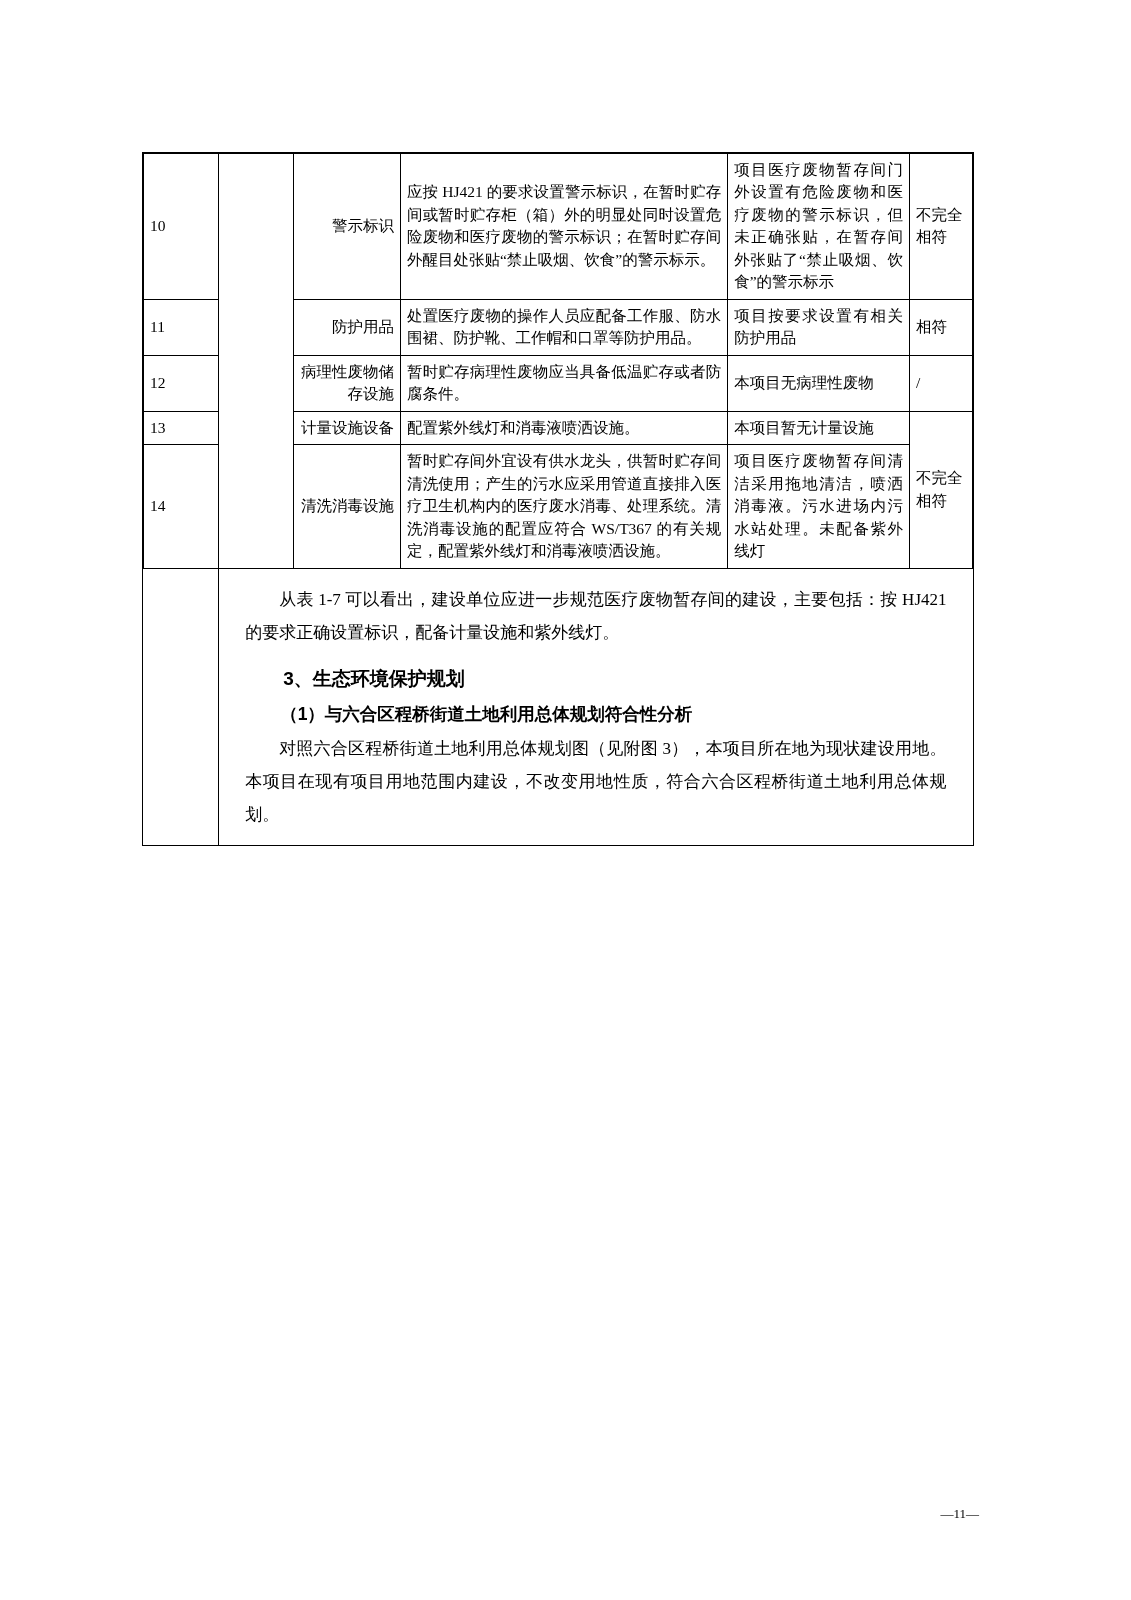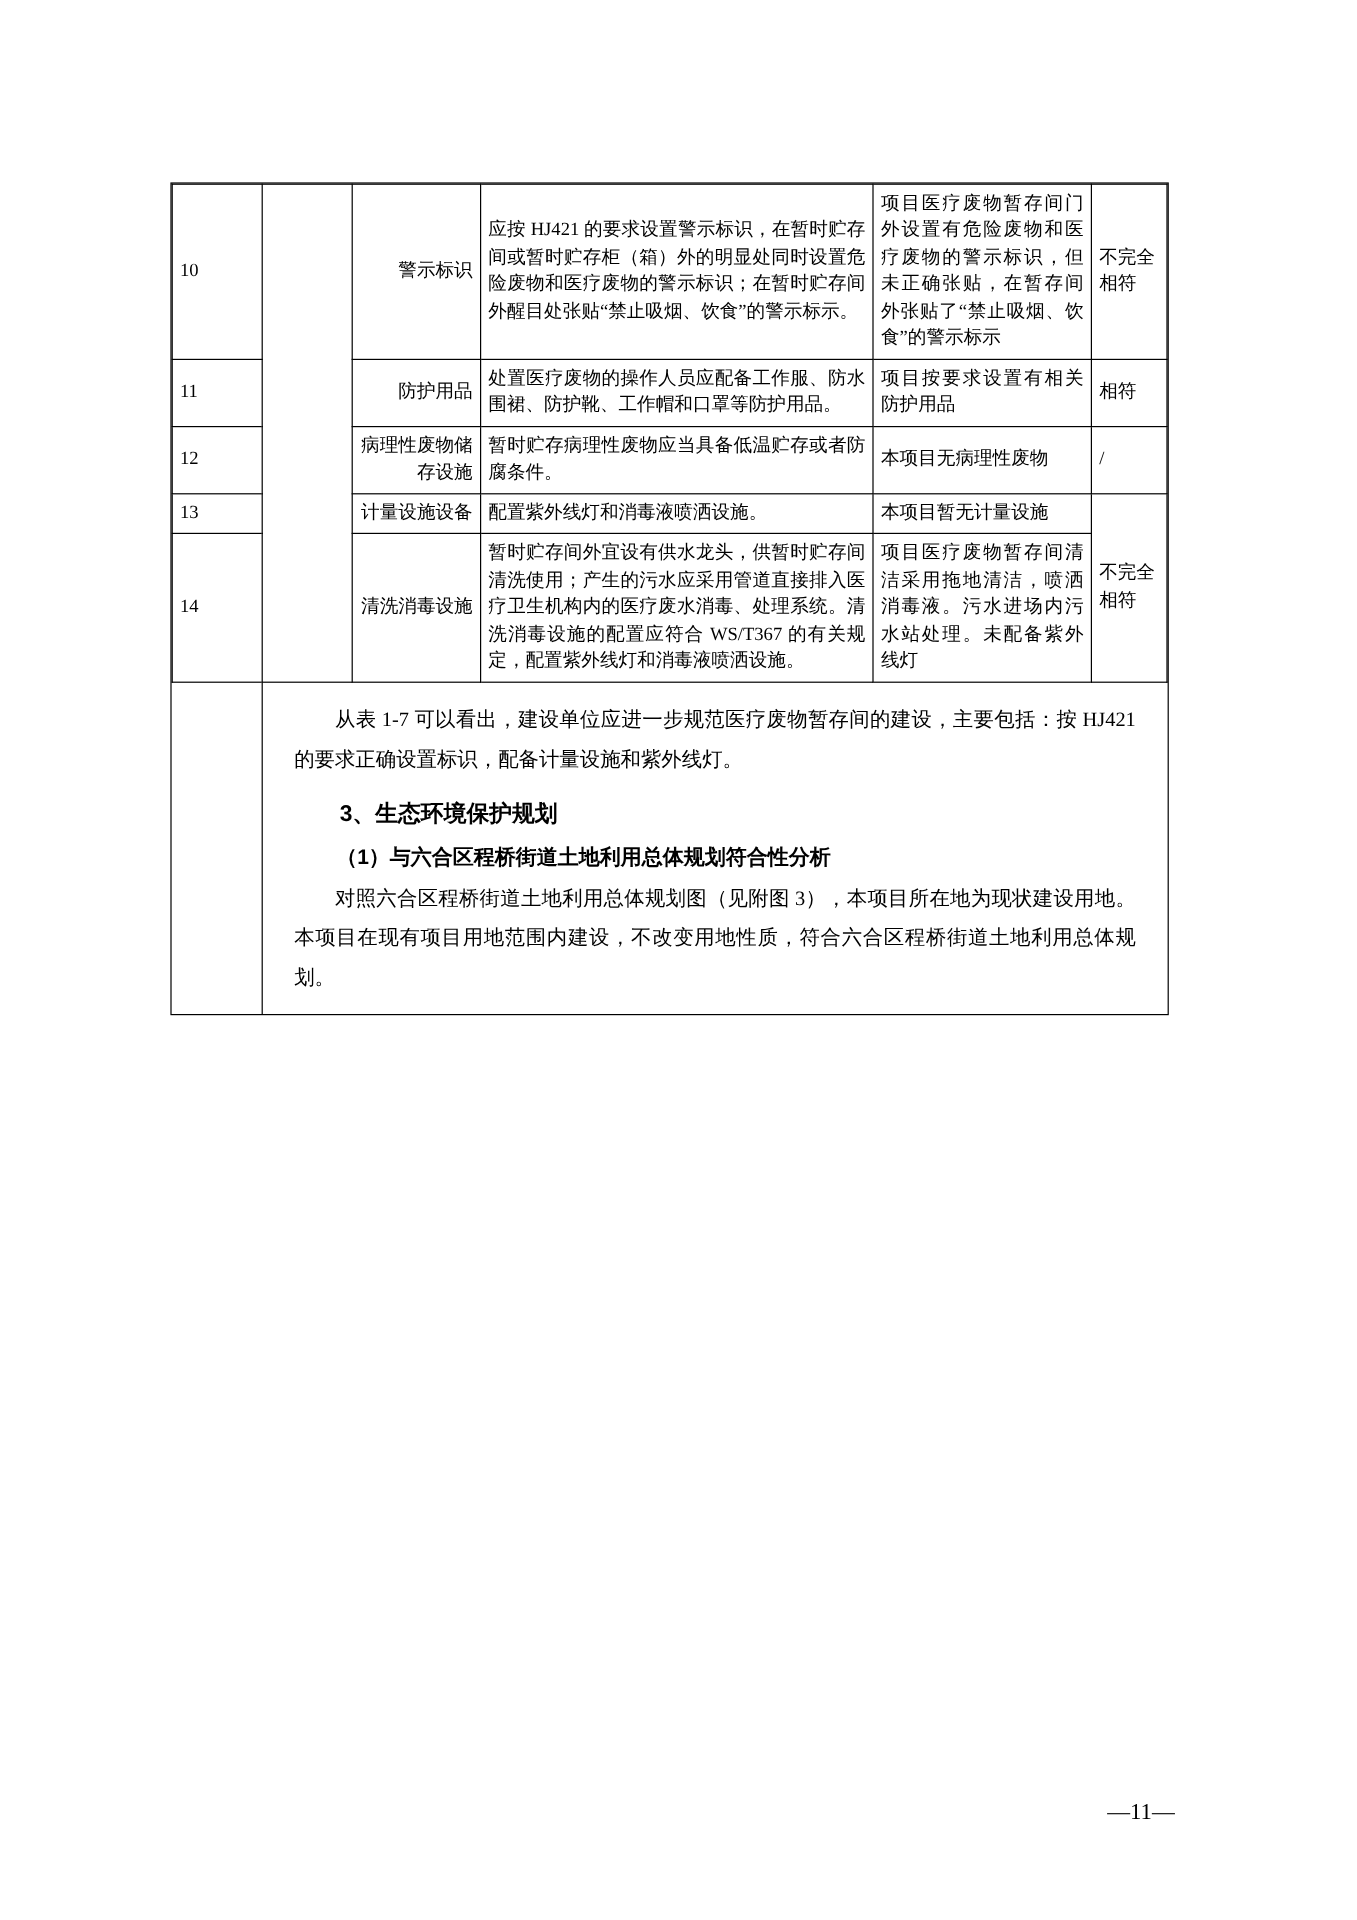--- a/index.html
+++ b/index.html
@@ -76,21 +76,21 @@
     margin: 10px 0 4px 0;
     font-size: 17.5px;
     font-weight: bold;
     text-indent: 2em;
     font-family: "Liberation Sans", "DejaVu Sans", sans-serif;
   }
   .footer-page {
     position: absolute;
     right: 152px;
     bottom: 78px;
-    font-size: 19px;
+    font-size: 13px;
     font-family: "Liberation Serif", "DejaVu Serif", serif;
   }
   .txt-just { text-align: justify; }
 </style>
 </head>
 <body>
 
 <div class="page">
 
   <div class="doc-frame">

